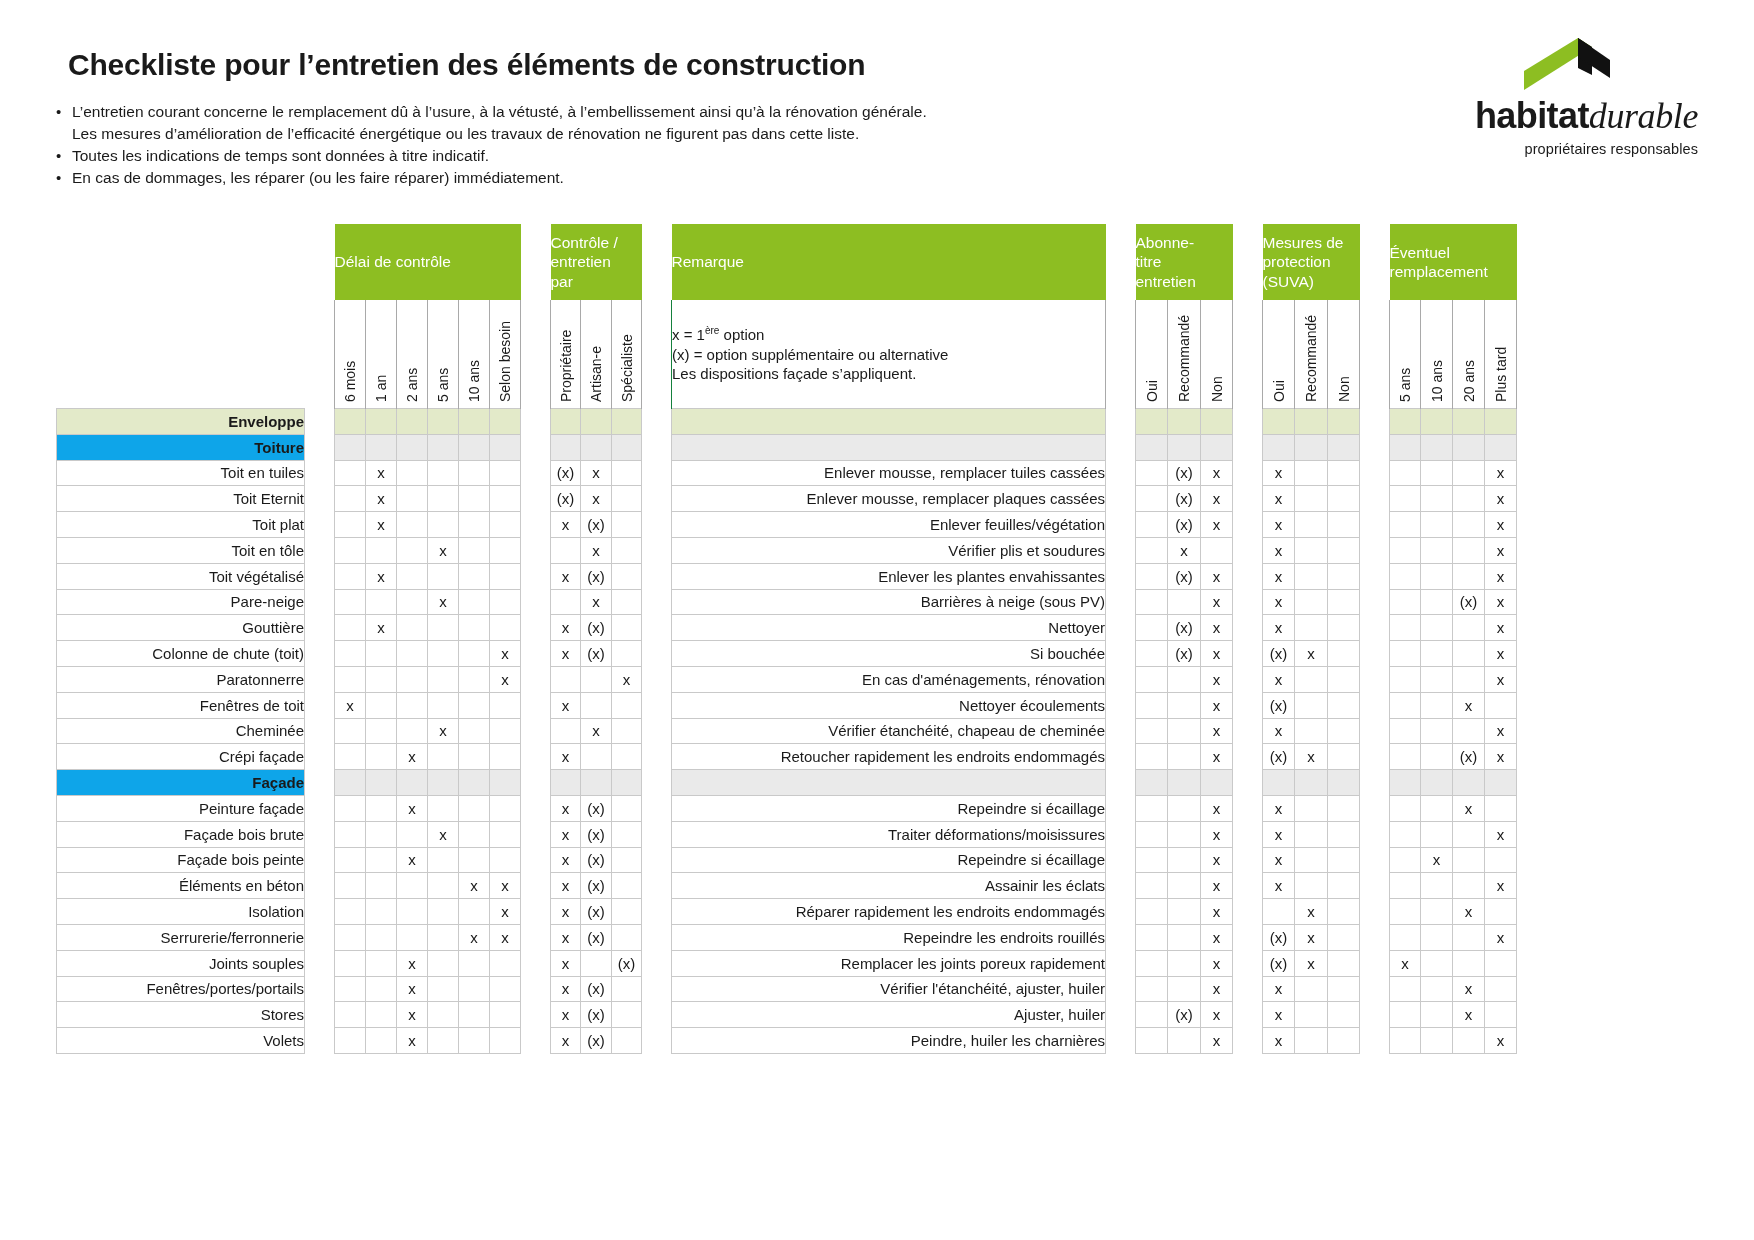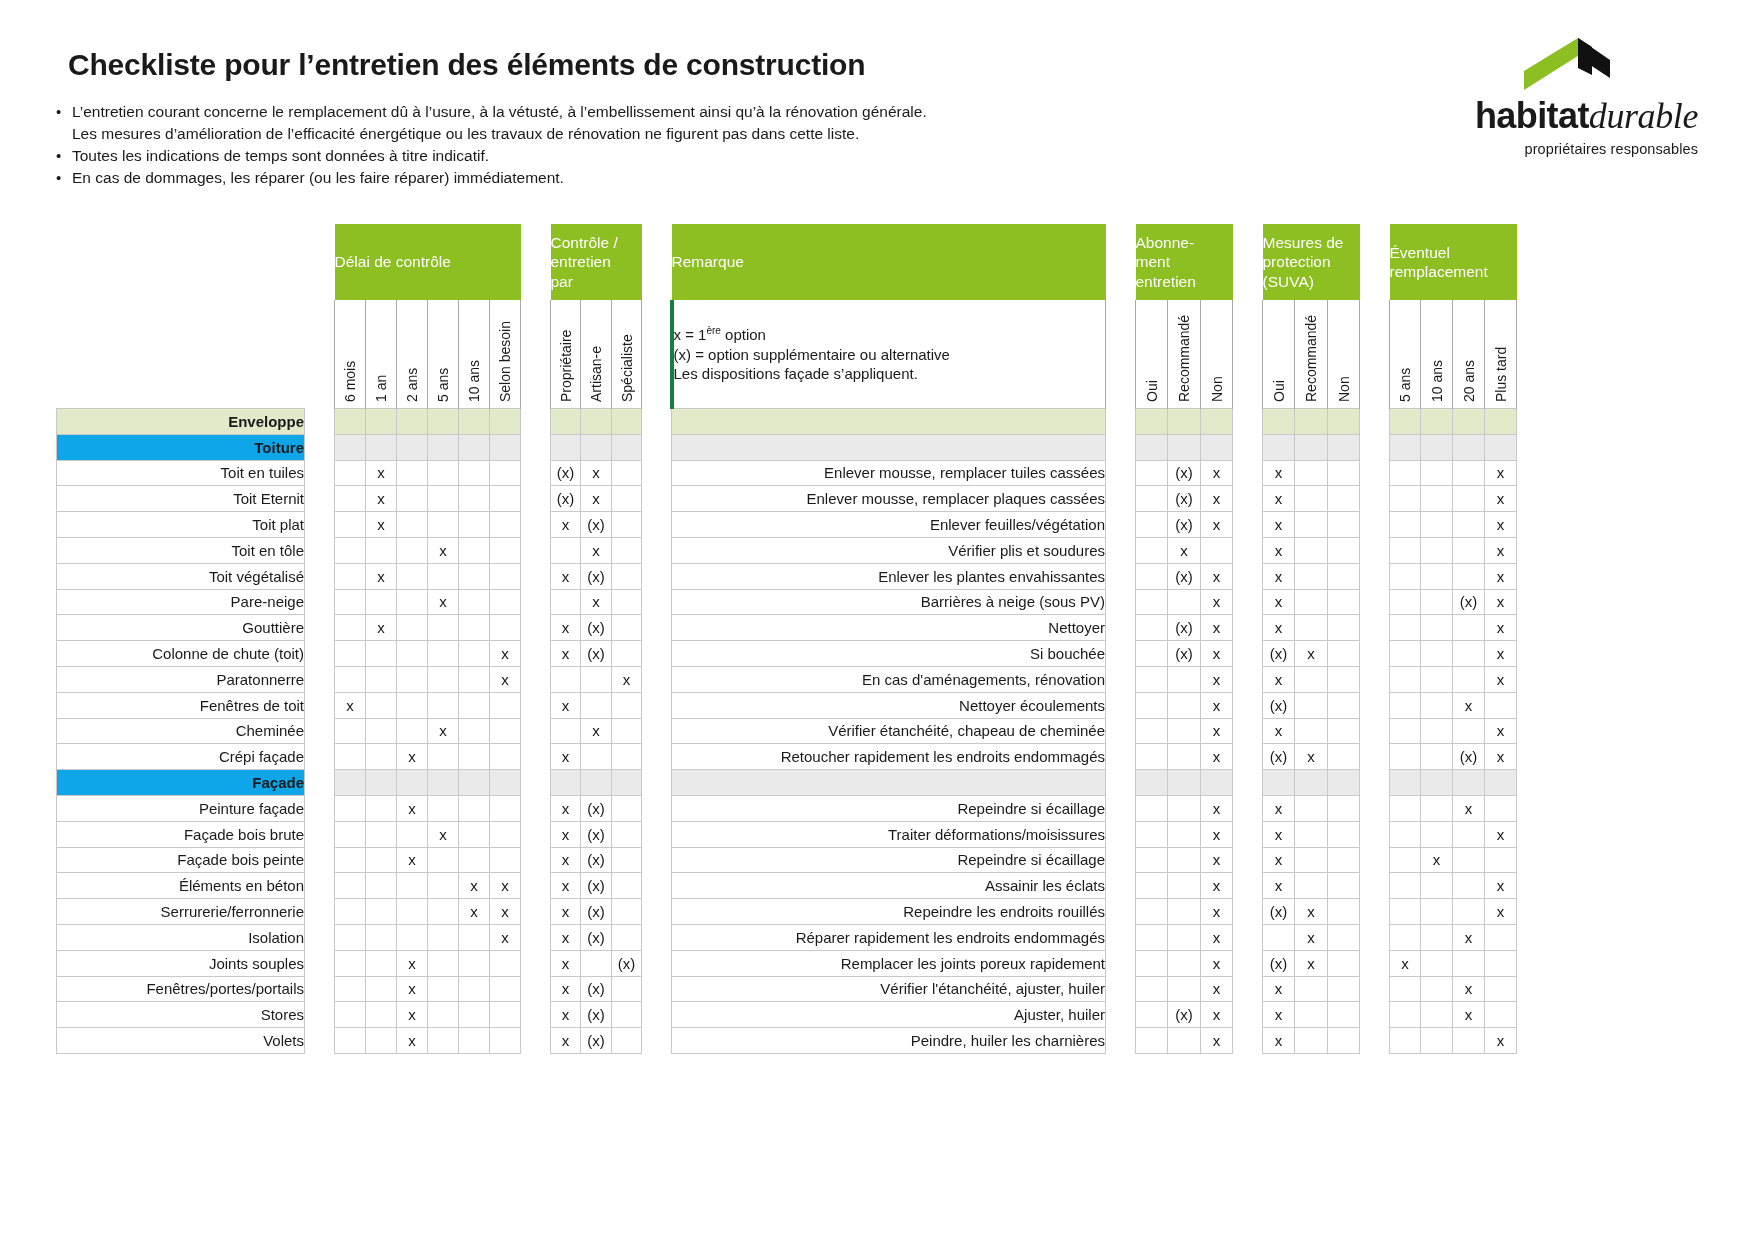--- a/index.html
+++ b/index.html
@@ -127,21 +127,21 @@
     position: absolute;
     left: 50%;
     bottom: 6px;
     transform-origin: left bottom;
     transform: rotate(-90deg) translateY(50%);
     white-space: nowrap;
     font-size: 14px;
     line-height: 1;
   }
   .legendcell {
-    border-left: 4px solid #15803d;
+    border-left: 1px solid #15803d;
     border-right: 1px solid #a9a9a9;
     vertical-align: top;
     padding: 18px 0 0 8px;
     font-size: 15px;
     line-height: 1.32;
     height: 108px;
     box-sizing: border-box;
   }
   .spacer-col { background: #fff; }
 
@@ -254,21 +254,21 @@
       <td class="ghead gap"></td>
       <td class="ghead" colspan="6">Délai de contrôle</td>
       <td class="ghead gap"></td>
       <td class="ghead" colspan="3" style="white-space:pre-line">Contrôle /
 entretien
 par</td>
       <td class="ghead gap"></td>
       <td class="ghead">Remarque</td>
       <td class="ghead gap"></td>
       <td class="ghead" colspan="3" style="white-space:pre-line">Abonne-
-ment
+titre
 entretien</td>
       <td class="ghead gap"></td>
       <td class="ghead" colspan="3" style="white-space:pre-line">Mesures de
 protection
 (SUVA)</td>
       <td class="ghead gap"></td>
       <td class="ghead" colspan="4" style="white-space:pre-line">Éventuel
 remplacement</td>
     </tr>
 
@@ -891,20 +891,49 @@
           <td class="cell">x</td>
           <td class="cell"></td>
           <td class="cell"></td>
           <td class="gutter"></td>
           <td class="cell"></td>
           <td class="cell"></td>
           <td class="cell"></td>
           <td class="cell">x</td>
         </tr>
         <tr class="r">
+          <td class="cell lbl">Isolation</td>
+          <td class="gutter"></td>
+          <td class="cell"></td>
+          <td class="cell"></td>
+          <td class="cell"></td>
+          <td class="cell"></td>
+          <td class="cell"></td>
+          <td class="cell">x</td>
+          <td class="gutter"></td>
+          <td class="cell">x</td>
+          <td class="cell">(x)</td>
+          <td class="cell"></td>
+          <td class="gutter"></td>
+          <td class="cell rem">Réparer rapidement les endroits endommagés</td>
+          <td class="gutter"></td>
+          <td class="cell"></td>
+          <td class="cell"></td>
+          <td class="cell">x</td>
+          <td class="gutter"></td>
+          <td class="cell"></td>
+          <td class="cell">x</td>
+          <td class="cell"></td>
+          <td class="gutter"></td>
+          <td class="cell"></td>
+          <td class="cell"></td>
+          <td class="cell">x</td>
+          <td class="cell"></td>
+        </tr>
+        <tr class="r">
           <td class="cell lbl">Serrurerie/ferronnerie</td>
           <td class="gutter"></td>
           <td class="cell"></td>
           <td class="cell"></td>
           <td class="cell"></td>
           <td class="cell"></td>
           <td class="cell">x</td>
           <td class="cell">x</td>
           <td class="gutter"></td>
           <td class="cell">x</td>
@@ -918,49 +947,20 @@
           <td class="cell">x</td>
           <td class="gutter"></td>
           <td class="cell">(x)</td>
           <td class="cell">x</td>
           <td class="cell"></td>
           <td class="gutter"></td>
           <td class="cell"></td>
           <td class="cell"></td>
           <td class="cell"></td>
           <td class="cell">x</td>
-        </tr>
-        <tr class="r">
-          <td class="cell lbl">Isolation</td>
-          <td class="gutter"></td>
-          <td class="cell"></td>
-          <td class="cell"></td>
-          <td class="cell"></td>
-          <td class="cell"></td>
-          <td class="cell"></td>
-          <td class="cell">x</td>
-          <td class="gutter"></td>
-          <td class="cell">x</td>
-          <td class="cell">(x)</td>
-          <td class="cell"></td>
-          <td class="gutter"></td>
-          <td class="cell rem">Réparer rapidement les endroits endommagés</td>
-          <td class="gutter"></td>
-          <td class="cell"></td>
-          <td class="cell"></td>
-          <td class="cell">x</td>
-          <td class="gutter"></td>
-          <td class="cell"></td>
-          <td class="cell">x</td>
-          <td class="cell"></td>
-          <td class="gutter"></td>
-          <td class="cell"></td>
-          <td class="cell"></td>
-          <td class="cell">x</td>
-          <td class="cell"></td>
         </tr>
         <tr class="r">
           <td class="cell lbl">Joints souples</td>
           <td class="gutter"></td>
           <td class="cell"></td>
           <td class="cell"></td>
           <td class="cell">x</td>
           <td class="cell"></td>
           <td class="cell"></td>
           <td class="cell"></td>

